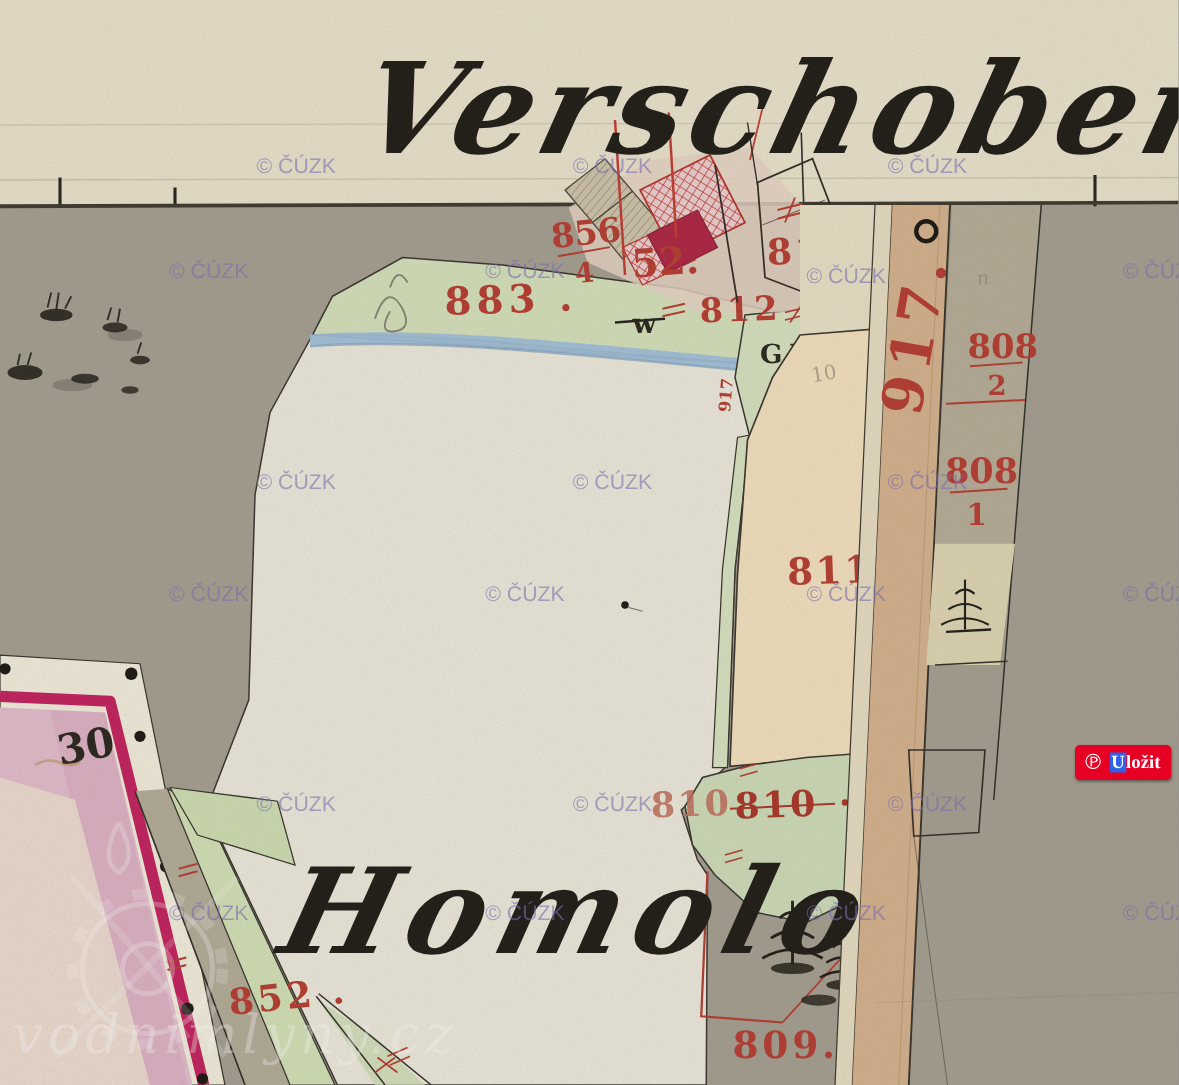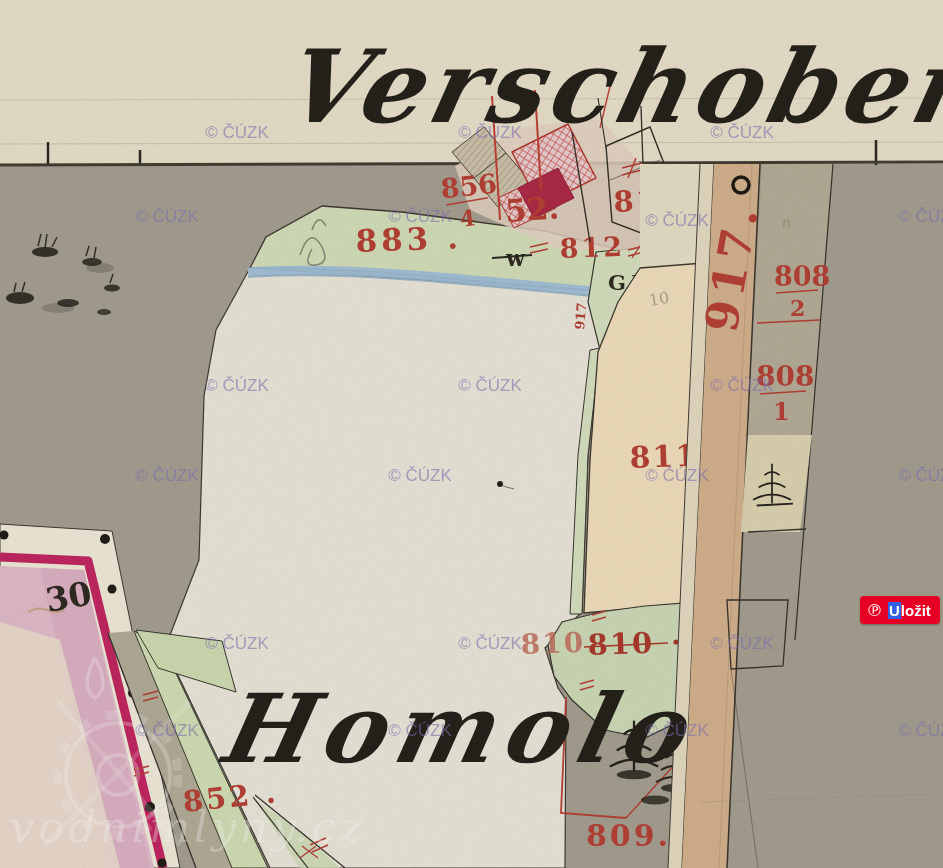--- a/index.html
+++ b/index.html
@@ -12,21 +12,21 @@
   .red-num-faded{font-family:"DejaVu Serif","Liberation Serif",serif;font-weight:bold;fill:#c06a58;opacity:.85;}
   .blk-num{font-family:"DejaVu Serif","Liberation Serif",serif;font-weight:bold;fill:#262219;}
   .wm{font-family:"Liberation Sans",sans-serif;font-size:17px;font-weight:500;fill:rgba(125,110,185,.6);}
   .pencil{font-family:"DejaVu Serif",serif;fill:#8a8373;opacity:.65;}
   .sitewm{font-family:"DejaVu Serif",serif;font-style:italic;fill:rgba(255,255,255,.34);}
   
   .pin-btn{position:absolute;left:860px;top:596px;height:28px;display:flex;align-items:center;
            gap:5px;padding:0 9px 0 6px;background:#e60023;border:none;border-radius:4px;cursor:pointer;
            box-shadow:0 1px 2px rgba(0,0,0,.35);}
   .pin-logo{color:#fff;font-size:17px;line-height:17px;font-family:"DejaVu Sans",sans-serif;}
-  .pin-label{color:#fff;font-size:15px;font-weight:bold;font-family:Liberation Sans, sans-serif;line-height:1;}
+  .pin-label{color:#fff;font-size:15px;font-weight:bold;font-family:Liberation Serif, serif;line-height:1;}
   .pin-label .sel{background:#2f62e6;padding:0 1px;}
 </style>
 </head>
 <body>
 
 <div class="stage">
 <svg width="943" height="868" viewBox="0 0 943 868">
   <defs>
     <pattern id="redCross" width="6" height="6" patternUnits="userSpaceOnUse" patternTransform="rotate(32)">
       <rect width="6" height="6" fill="#eccfd1"></rect>

